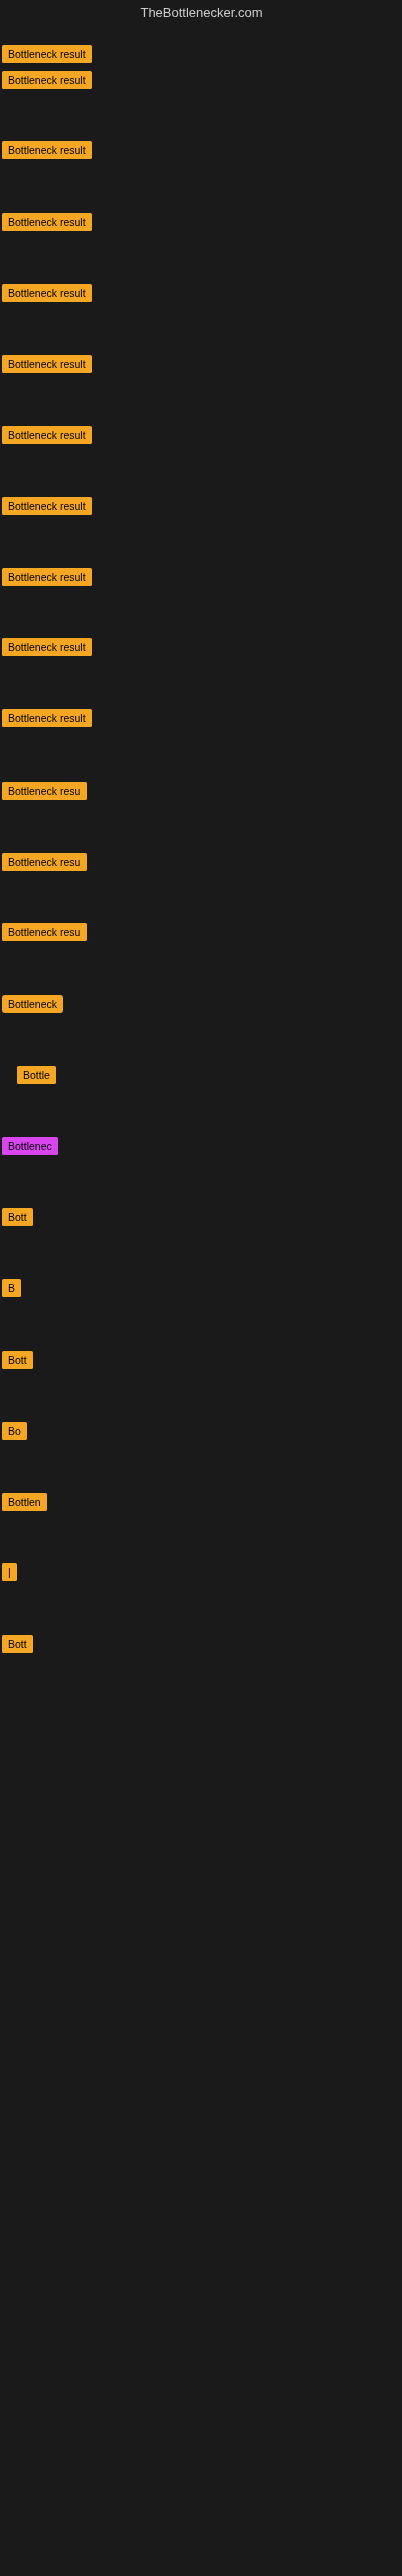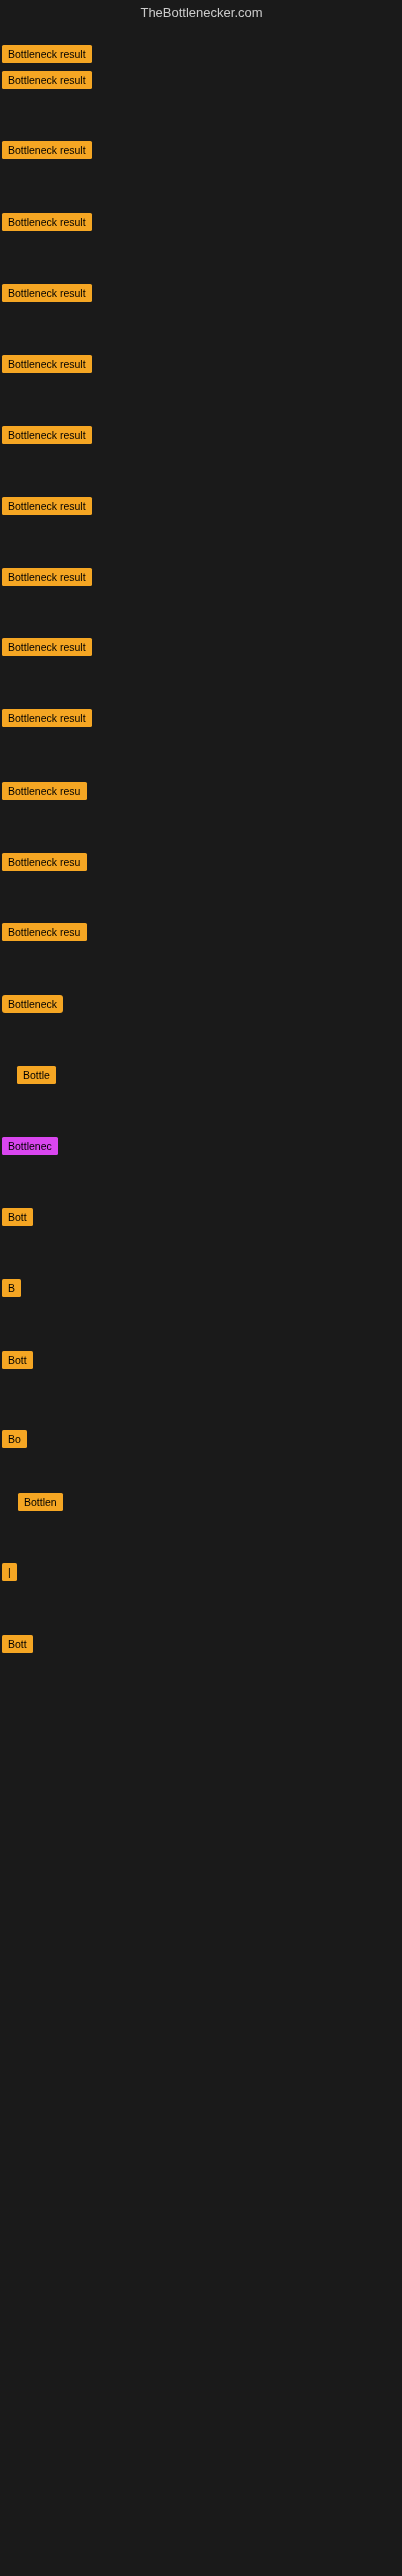--- a/index.html
+++ b/index.html
@@ -36,18 +36,18 @@
     <div style="position: absolute; top: 684px; left: 1.6px;"><span style="display: inline-block; background-color: rgb(245, 166, 35); color: rgb(0, 0, 0); font-size: 10.5px; font-family: Arial, sans-serif; padding: 3.2px 6.4px; border-radius: 1.6px; white-space: nowrap; overflow: hidden; cursor: pointer;">Bottleneck result</span></div>
     <div style="position: absolute; top: 757px; left: 1.6px;"><span style="display: inline-block; background-color: rgb(245, 166, 35); color: rgb(0, 0, 0); font-size: 10.5px; font-family: Arial, sans-serif; padding: 3.2px 6.4px; border-radius: 1.6px; white-space: nowrap; overflow: hidden; cursor: pointer;">Bottleneck resu</span></div>
     <div style="position: absolute; top: 828px; left: 1.6px;"><span style="display: inline-block; background-color: rgb(245, 166, 35); color: rgb(0, 0, 0); font-size: 10.5px; font-family: Arial, sans-serif; padding: 3.2px 6.4px; border-radius: 1.6px; white-space: nowrap; overflow: hidden; cursor: pointer;">Bottleneck resu</span></div>
     <div style="position: absolute; top: 898px; left: 1.6px;"><span style="display: inline-block; background-color: rgb(245, 166, 35); color: rgb(0, 0, 0); font-size: 10.5px; font-family: Arial, sans-serif; padding: 3.2px 6.4px; border-radius: 1.6px; white-space: nowrap; overflow: hidden; cursor: pointer;">Bottleneck resu</span></div>
     <div style="position: absolute; top: 970px; left: 1.6px;"><span style="display: inline-block; background-color: rgb(245, 166, 35); color: rgb(0, 0, 0); font-size: 10.5px; font-family: Arial, sans-serif; padding: 3.2px 6.4px; border-radius: 3px; white-space: nowrap; overflow: hidden; cursor: pointer;">Bottleneck</span></div>
     <div style="position: absolute; top: 1041px; left: 1.6px; margin-left: 15px;"><span style="display: inline-block; background-color: rgb(245, 166, 35); color: rgb(0, 0, 0); font-size: 10.5px; font-family: Arial, sans-serif; padding: 3.2px 6.4px; border-radius: 1.6px; white-space: nowrap; overflow: hidden; cursor: pointer;">Bottle</span></div>
     <div style="position: absolute; top: 1112px; left: 1.6px;"><span style="display: inline-block; background-color: #d946ef; color: rgb(0, 0, 0); font-size: 10.5px; font-family: Arial, sans-serif; padding: 3.2px 6.4px; border-radius: 1.6px; white-space: nowrap; overflow: hidden; cursor: pointer;">Bottlenec</span></div>
     <div style="position: absolute; top: 1183px; left: 1.6px;"><span style="display: inline-block; background-color: rgb(245, 166, 35); color: rgb(0, 0, 0); font-size: 10.5px; font-family: Arial, sans-serif; padding: 3.2px 6.4px; border-radius: 1.6px; white-space: nowrap; overflow: hidden; cursor: pointer;">Bott</span></div>
     <div style="position: absolute; top: 1254px; left: 1.6px;"><span style="display: inline-block; background-color: rgb(245, 166, 35); color: rgb(0, 0, 0); font-size: 10.5px; font-family: Arial, sans-serif; padding: 3.2px 6.4px; border-radius: 1.6px; white-space: nowrap; overflow: hidden; cursor: pointer;">B</span></div>
     <div style="position: absolute; top: 1326px; left: 1.6px;"><span style="display: inline-block; background-color: rgb(245, 166, 35); color: rgb(0, 0, 0); font-size: 10.5px; font-family: Arial, sans-serif; padding: 3.2px 6.4px; border-radius: 1.6px; white-space: nowrap; overflow: hidden; cursor: pointer;">Bott</span></div>
-    <div style="position: absolute; top: 1397px; left: 1.6px; margin-top: 8px;"><span style="display: inline-block; background-color: rgb(245, 166, 35); color: rgb(0, 0, 0); font-size: 10.5px; font-family: Arial, sans-serif; padding: 3.2px 6.4px; border-radius: 1.6px; white-space: nowrap; overflow: hidden; cursor: pointer;">Bo</span></div>
-    <div style="position: absolute; top: 1468px; left: 1.6px;"><span style="display: inline-block; background-color: rgb(245, 166, 35); color: rgb(0, 0, 0); font-size: 10.5px; font-family: Arial, sans-serif; padding: 3.2px 6.4px; border-radius: 1.6px; white-space: nowrap; overflow: hidden; cursor: pointer; margin-left: 16px;">Bottlen</span></div>
+    <div style="position: absolute; top: 1397px; left: 1.6px;"><span style="display: inline-block; background-color: rgb(245, 166, 35); color: rgb(0, 0, 0); font-size: 10.5px; font-family: Arial, sans-serif; padding: 3.2px 6.4px; border-radius: 1.6px; white-space: nowrap; overflow: hidden; cursor: pointer;">Bo</span></div>
+    <div style="position: absolute; top: 1468px; left: 1.6px;"><span style="display: inline-block; background-color: rgb(245, 166, 35); color: rgb(0, 0, 0); font-size: 10.5px; font-family: Arial, sans-serif; padding: 3.2px 6.4px; border-radius: 1.6px; white-space: nowrap; overflow: hidden; cursor: pointer;">Bottlen</span></div>
     <div style="position: absolute; top: 1538px; left: 1.6px;"><span style="display: inline-block; background-color: rgb(245, 166, 35); color: rgb(0, 0, 0); font-size: 10.5px; font-family: Arial, sans-serif; padding: 3.2px 6.4px; border-radius: 1.6px; white-space: nowrap; overflow: hidden; cursor: pointer;">|</span></div>
     <div style="position: absolute; top: 1610px; left: 1.6px;"><span style="display: inline-block; background-color: rgb(245, 166, 35); color: rgb(0, 0, 0); font-size: 10.5px; font-family: Arial, sans-serif; padding: 3.2px 6.4px; border-radius: 1.6px; white-space: nowrap; overflow: hidden; cursor: pointer;">Bott</span></div>
   </div>
 
 
 </body></html>

